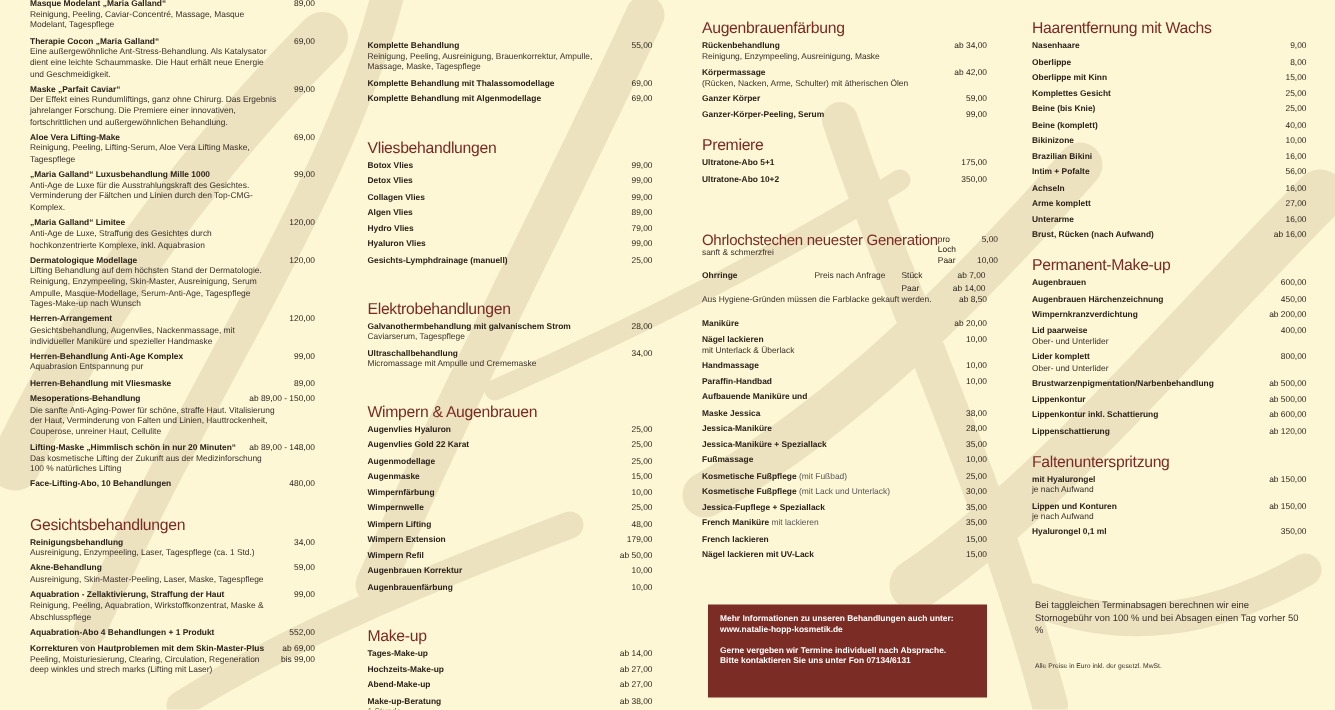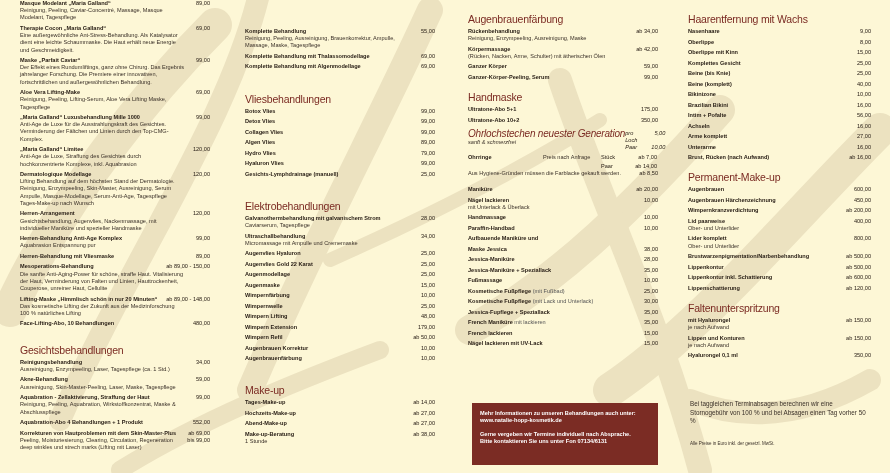--- a/index.html
+++ b/index.html
@@ -18,21 +18,21 @@
   .sec-title {
     color:#7a2a22; font-size:10.5px; margin:13px 0 3px 0; font-weight:normal;
     letter-spacing:-0.2px; white-space:nowrap;
   }
   .item { font-size:5.6px; line-height:7.2px; margin-bottom:3.3px; }
   .row { display:flex; justify-content:space-between; align-items:flex-start; }
   .name { font-weight:bold; white-space:nowrap; }
   .name .light { font-weight:normal; color:#555; }
   .price { white-space:nowrap; text-align:right; min-width:24px; }
   .desc { color:#3a3028; }
-  .ear-head { display:flex; justify-content:space-between; align-items:flex-start; margin-top:4px;font-style:italic; }
+  .ear-head { display:flex; justify-content:space-between; align-items:flex-start; margin-top:31px; }
   .ear-head .sec-title { margin:0; font-size:10px; }
   .ear-prices { font-size:5.6px; line-height:7.2px; display:grid; grid-template-columns:auto 24px; column-gap:4px; margin-top:2px; }
   .ear-prices span:nth-child(2n) { text-align:right; }
   .ohr-row { display:flex; font-size:5.6px; line-height:7.2px; margin-top:3px; }
   .ohr-row .name { width:75px; }
   .ohr-row .mid { width:58px; color:#3a3028; }
   .ohr-row .grid { display:grid; grid-template-columns:26px 30px; row-gap:1px; }
   .ohr-row .grid span:nth-child(2n) { text-align:right; }
   .infobox {
     position:absolute; left:472px; top:403px; width:186px; height:62px;
@@ -306,20 +306,21 @@
       <div class="item">
         <div class="row">
           <span class="name"><span>Ultraschallbehandlung</span></span>
           <span class="price">34,00</span>
         </div>
         <div class="row">
           <div class="desc" style="max-width: 165px;">Micromassage mit Ampulle und Crememaske</div>
         </div>
       </div>
     </div>
+  <div class="sec-title" style="margin-top:22px">Wimpern &amp; Augenbrauen</div>
   <div id="list-wimpern">
       <div class="item">
         <div class="row">
           <span class="name"><span>Augenvlies Hyaluron</span></span>
           <span class="price">25,00</span>
         </div>
       </div>
       <div class="item">
         <div class="row">
           <span class="name"><span>Augenvlies Gold 22 Karat</span></span>
@@ -440,21 +441,21 @@
           <span class="price">59,00</span>
         </div>
       </div>
       <div class="item">
         <div class="row">
           <span class="name"><span>Ganzer-Körper-Peeling, Serum</span></span>
           <span class="price">99,00</span>
         </div>
       </div>
     </div>
-  <div class="sec-title" style="margin-top:10px">Handmaske</div>
+  <div class="sec-title" style="margin-top:10px">Premiere</div>
   <div id="list-ultratone">
       <div class="item">
         <div class="row">
           <span class="name"><span>Ultratone-Abo 5+1</span></span>
           <span class="price">175,00</span>
         </div>
       </div>
       <div class="item">
         <div class="row">
           <span class="name"><span>Ultratone-Abo 10+2</span></span>

